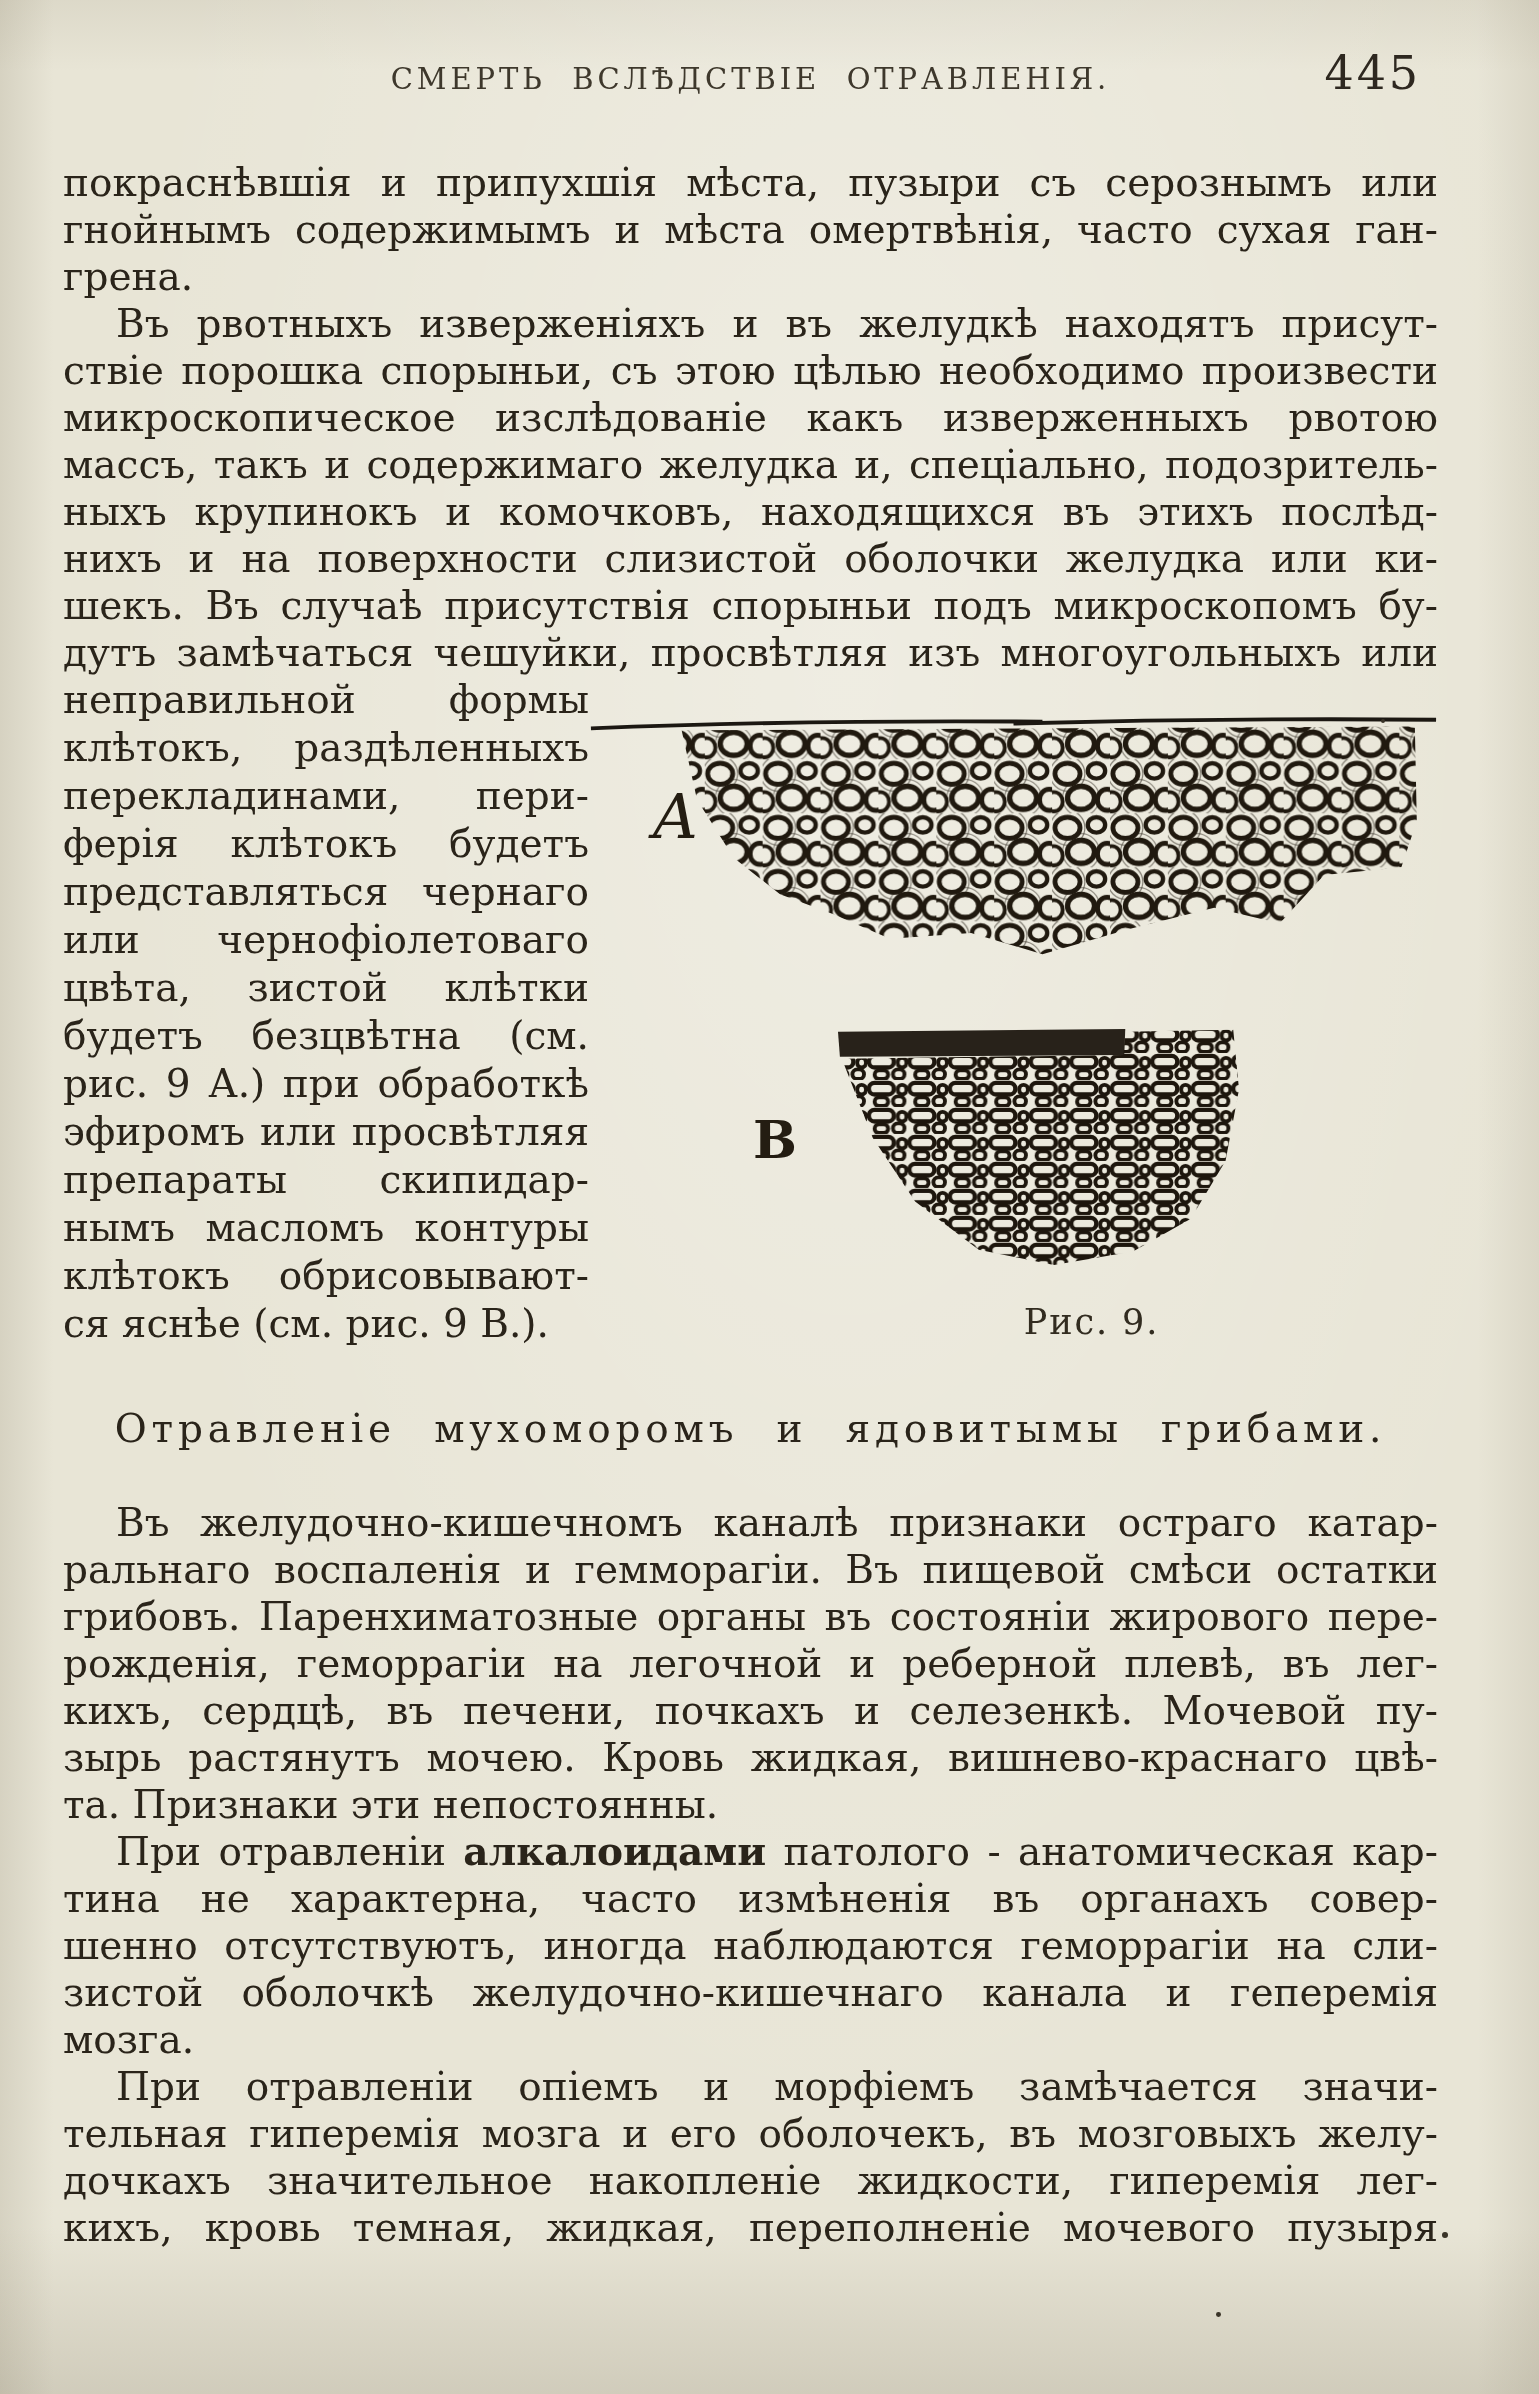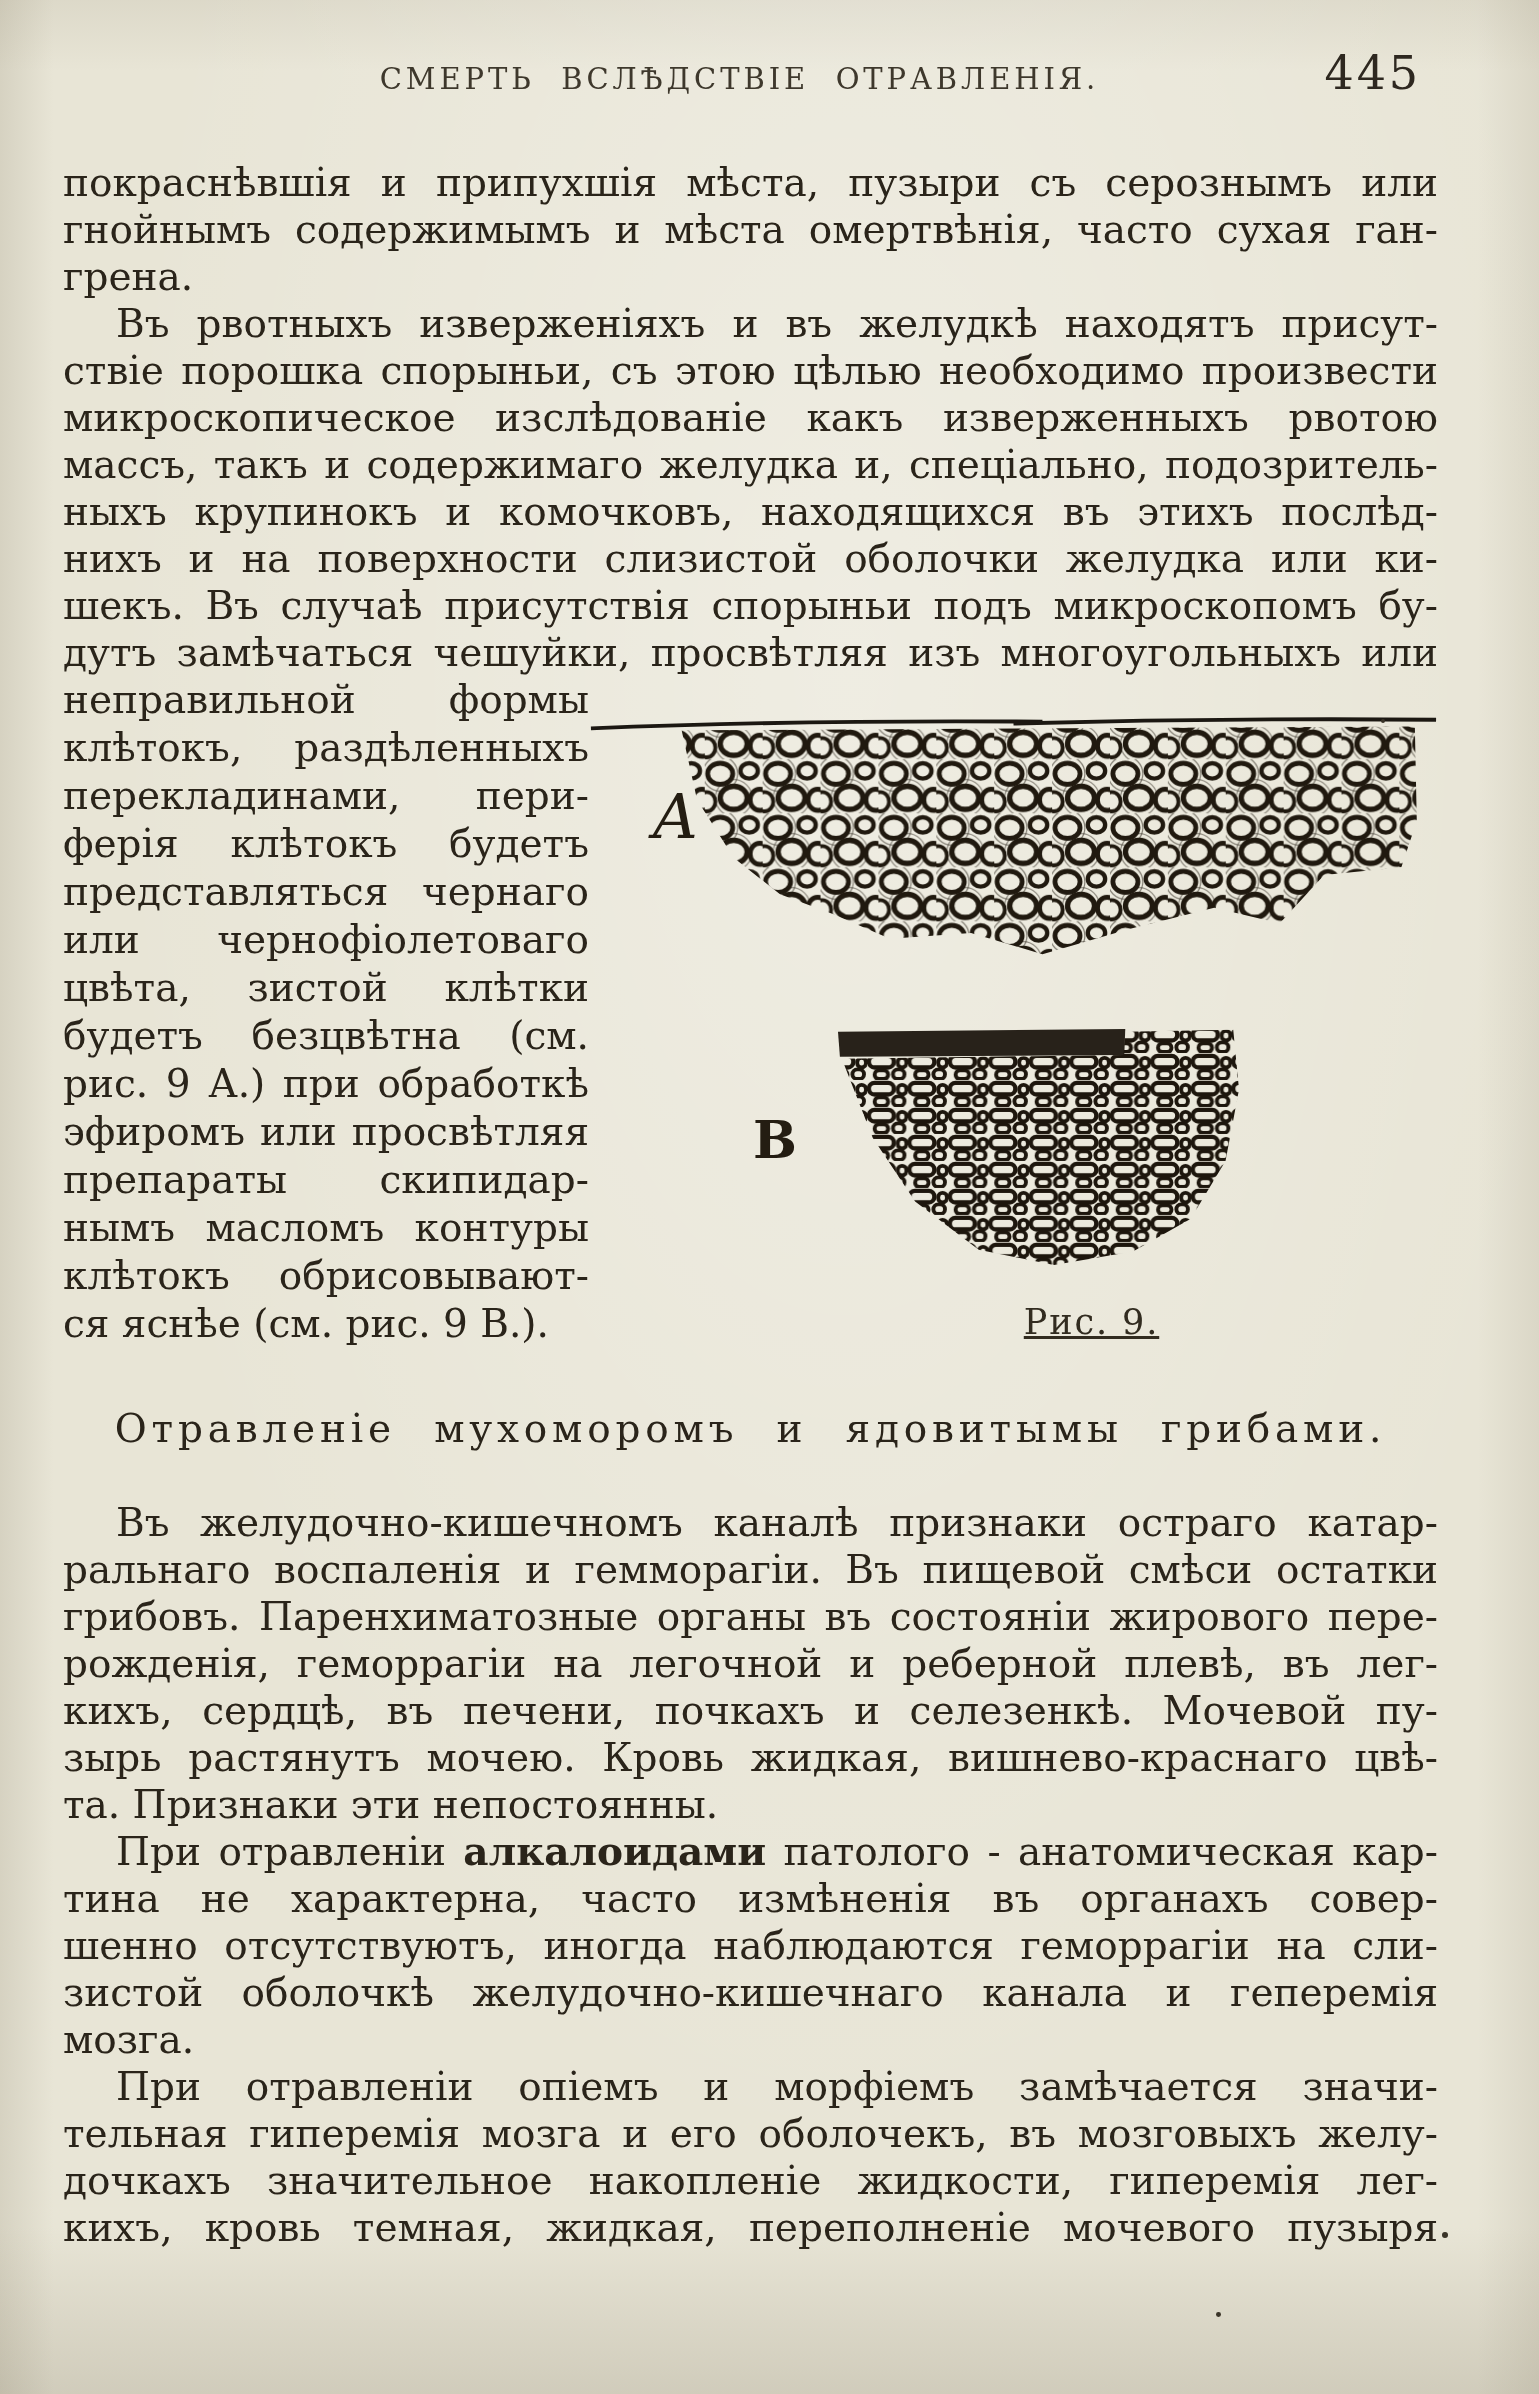--- a/index.html
+++ b/index.html
@@ -11,21 +11,21 @@
     font-family:"DejaVu Serif", serif;
     color:#2a241a;
     background:
       radial-gradient(ellipse at 55% 28%, rgba(255,255,255,0.30), rgba(255,255,255,0) 62%),
       linear-gradient(90deg, rgba(120,110,85,0.16) 0%, rgba(120,110,85,0) 3.5%, rgba(120,110,85,0) 96%, rgba(120,110,85,0.12) 100%),
       linear-gradient(180deg, rgba(120,110,85,0.10) 0%, rgba(120,110,85,0) 3%, rgba(120,110,85,0) 93%, rgba(100,90,65,0.18) 100%),
       #e8e5d6;
   }
   
   .running-head{
-    position:absolute;top:62px;left:52px;width:1375px;
+    position:absolute;top:62px;left:63px;width:1375px;
     text-align:center;font-size:29px;letter-spacing:3.9px;word-spacing:13.5px;
     color:#3e382c;
   }
   .page-number{
     position:absolute;top:46px;right:118px;
     font-size:46px;letter-spacing:2.9px;color:#2e2820;margin-left:48px;
   }
   
   .body-text{
     position:absolute;top:159px;left:63px;width:1375px;
@@ -49,21 +49,21 @@
   .fig-label-a{
     position:absolute;left:64px;top:104px;
     font-size:62px;font-style:italic;color:#241d12;
   }
   .fig-label-b{
     position:absolute;left:164px;top:433px;
     font-size:52px;font-weight:bold;color:#241d12;
   }
   .fig-caption{
     position:absolute;left:319px;top:626px;width:367px;
-    text-align:center;font-size:35px;letter-spacing:1.9px;color:#322c20;text-decoration:underline;
+    text-align:center;font-size:35px;letter-spacing:1.9px;color:#322c20;
   }
   
   .section-heading{
     height:48px;line-height:48px;margin:53px 0 46px 0;
     text-align:center;font-size:39px;font-weight:normal;
     letter-spacing:4.8px;word-spacing:21px;white-space:nowrap;
   }
   
   .speck{position:absolute;background:#3a3428;border-radius:50%;}
   .speck.s1{left:1442px;top:2232px;width:5.8px;height:5.8px;}

